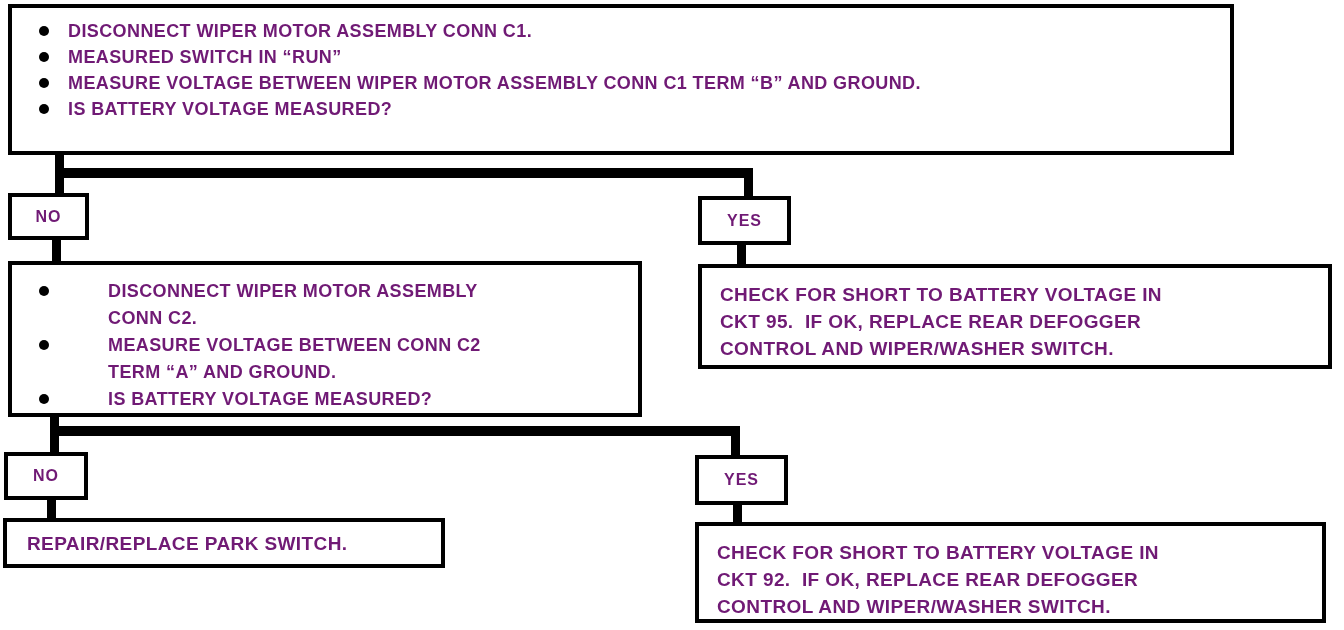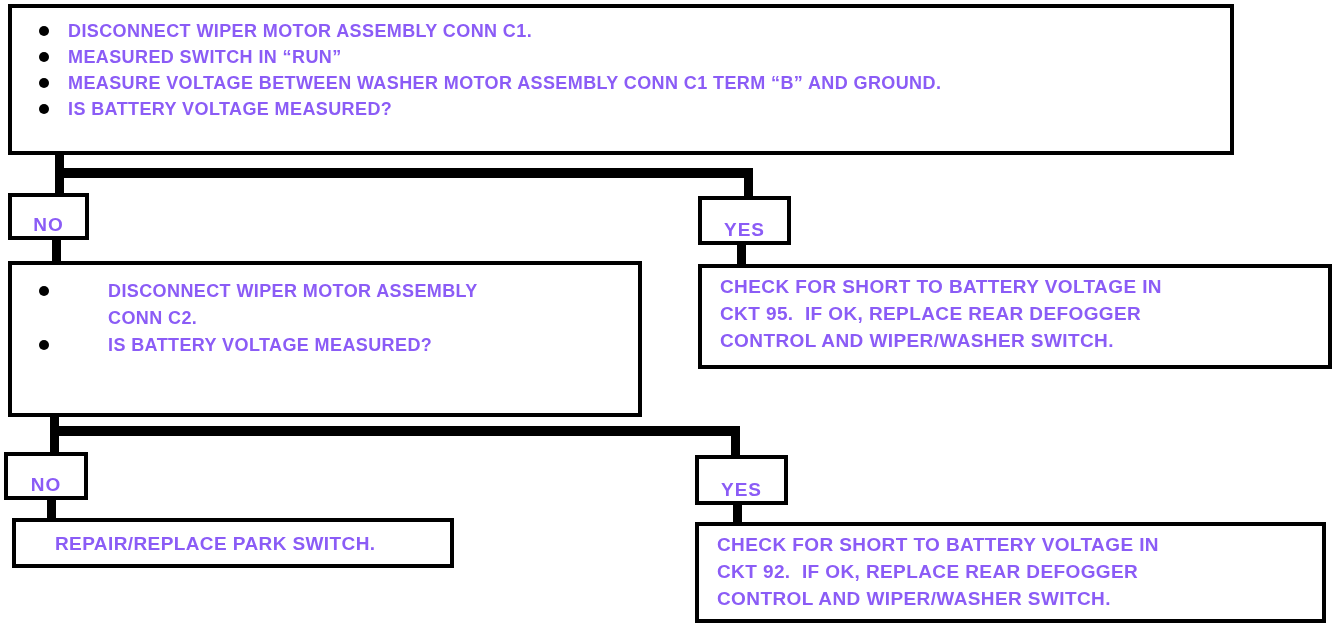--- a/index.html
+++ b/index.html
@@ -1,20 +1,20 @@
 <!DOCTYPE html>
 <html><head>
 <meta charset="utf-8">
 <style>
   html,body { margin:0; padding:0; background:#ffffff; }
   .canvas {
     position:relative;
     width:1344px; height:630px;
     background:#ffffff;
-    color:#8b5cf6;
+    color:#701a75;
     font-family:"Liberation Sans","DejaVu Sans",sans-serif;
     font-weight:bold;
     overflow:hidden;
     border-radius:20px;
   }
   .box {
     position:absolute;
     border:4px solid #000;
     background:#fff;
     box-sizing:border-box;
@@ -34,42 +34,42 @@
     margin:8px 19px 0 0;
   }
   .btext { white-space:pre-wrap; letter-spacing:0.4px; }
 
   
   .start-box { left:8px; top:4px; width:1226px; height:151px; padding:10px 10px 0 27px; }
   .start-box .bullet-row { line-height:26px; font-size:18px; }
 
   
   .decision {
-    display:flex; align-items:flex-end; justify-content:center;
-    font-size:19px; letter-spacing:1px;
+    display:flex; align-items:center; justify-content:center;
+    font-size:16px; letter-spacing:1px;
   }
   .no1  { left:8px;   top:193px; width:81px; height:47px; }
   .yes1 { left:698px; top:196px; width:93px; height:49px; }
   .no2  { left:4px;   top:452px; width:84px; height:48px; }
   .yes2 { left:695px; top:455px; width:93px; height:50px; }
 
   
   .step2-box { left:8px; top:261px; width:634px; height:156px; padding:13px 10px 0 27px; }
   .step2-box .bullet-row { line-height:27px; font-size:18px;gap:40px; }
 
   
   .result {
     font-size:19px;
     line-height:27px;
     letter-spacing:0.4px;
     white-space:pre-wrap;
-    padding:5px 12px 0 18px;
+    padding:13px 12px 0 18px;
   }
   .result-yes1 { left:698px; top:264px; width:634px; height:105px; }
-  .result-no2  { left:12px;   top:518px; width:442px; height:50px;  display:flex; align-items:center; padding:0 0 0 39px; }
+  .result-no2  { left:3px;   top:518px; width:442px; height:50px;  display:flex; align-items:center; padding:0 0 0 20px; }
   .result-yes2 { left:695px; top:522px; width:631px; height:101px; }
 
   
   .c1-stem   { left:55px;  top:153px; width:9px;   height:42px; }
   .c1-rail   { left:55px;  top:168px; width:698px; height:10px; }
   .c1-drop   { left:744px; top:168px; width:9px;   height:30px; }
   .c1-no-stub  { left:52px;  top:238px; width:9px; height:25px; }
   .c1-yes-stub { left:737px; top:243px; width:9px; height:23px; }
 
   .c2-stem   { left:50px;  top:415px; width:9px;   height:39px; }
@@ -87,21 +87,21 @@
     <div class="bullet-row">
       <span class="dot"></span>
       <span class="btext">DISCONNECT WIPER MOTOR ASSEMBLY CONN C1.</span>
     </div>
     <div class="bullet-row">
       <span class="dot"></span>
       <span class="btext">MEASURED SWITCH IN “RUN”</span>
     </div>
     <div class="bullet-row">
       <span class="dot"></span>
-      <span class="btext">MEASURE VOLTAGE BETWEEN WASHER MOTOR ASSEMBLY CONN C1 TERM “B” AND GROUND.</span>
+      <span class="btext">MEASURE VOLTAGE BETWEEN WIPER MOTOR ASSEMBLY CONN C1 TERM “B” AND GROUND.</span>
     </div>
     <div class="bullet-row">
       <span class="dot"></span>
       <span class="btext">IS BATTERY VOLTAGE MEASURED?</span>
     </div>
   </div>
 
   <div class="line c1-stem"></div>
   <div class="line c1-rail"></div>
   <div class="line c1-drop"></div>
@@ -113,20 +113,25 @@
   </div>
   <div class="box decision yes1">
     <span>YES</span>
   </div>
 
   <div class="box step2-box bullets">
     <div class="bullet-row">
       <span class="dot"></span>
       <span class="btext">DISCONNECT WIPER MOTOR ASSEMBLY
 CONN C2.</span>
+    </div>
+    <div class="bullet-row">
+      <span class="dot"></span>
+      <span class="btext">MEASURE VOLTAGE BETWEEN CONN C2
+TERM “A” AND GROUND.</span>
     </div>
     <div class="bullet-row">
       <span class="dot"></span>
       <span class="btext">IS BATTERY VOLTAGE MEASURED?</span>
     </div>
   </div>
 
   <div class="box result result-yes1">CHECK FOR SHORT TO BATTERY VOLTAGE IN
 CKT 95.  IF OK, REPLACE REAR DEFOGGER
 CONTROL AND WIPER/WASHER SWITCH.</div>

